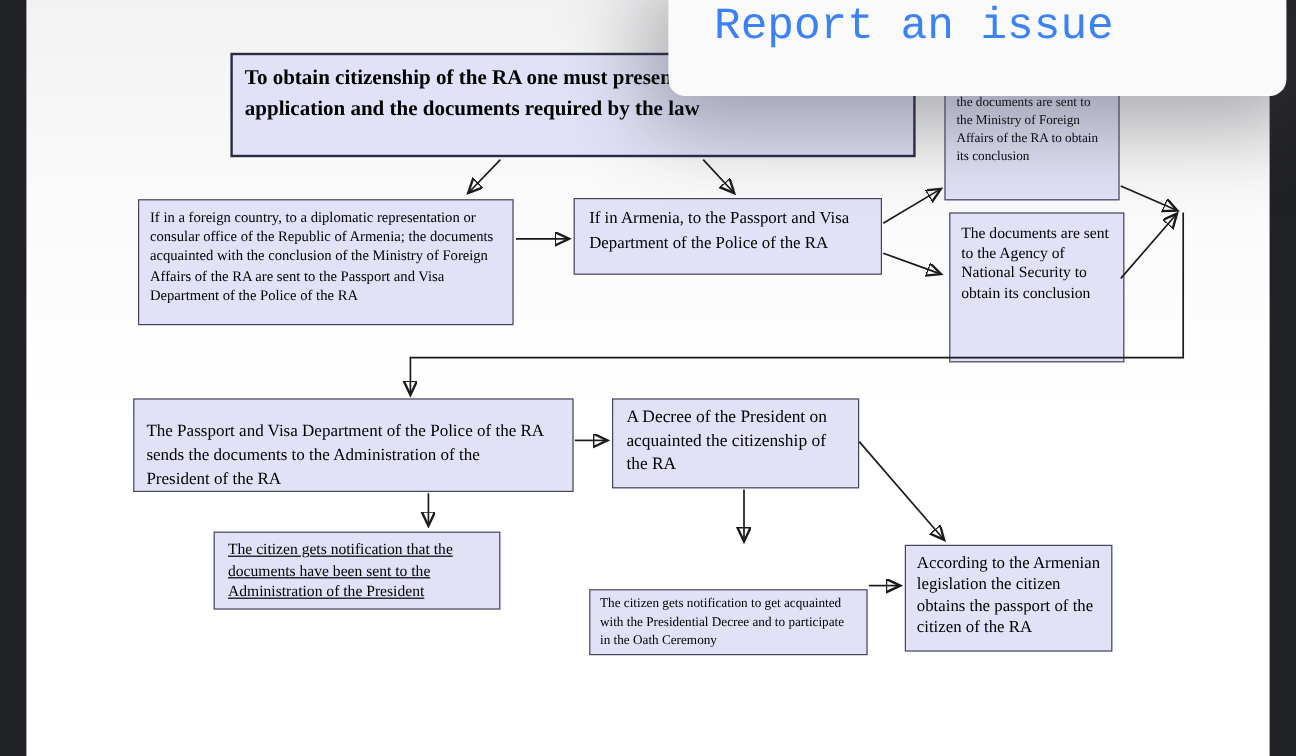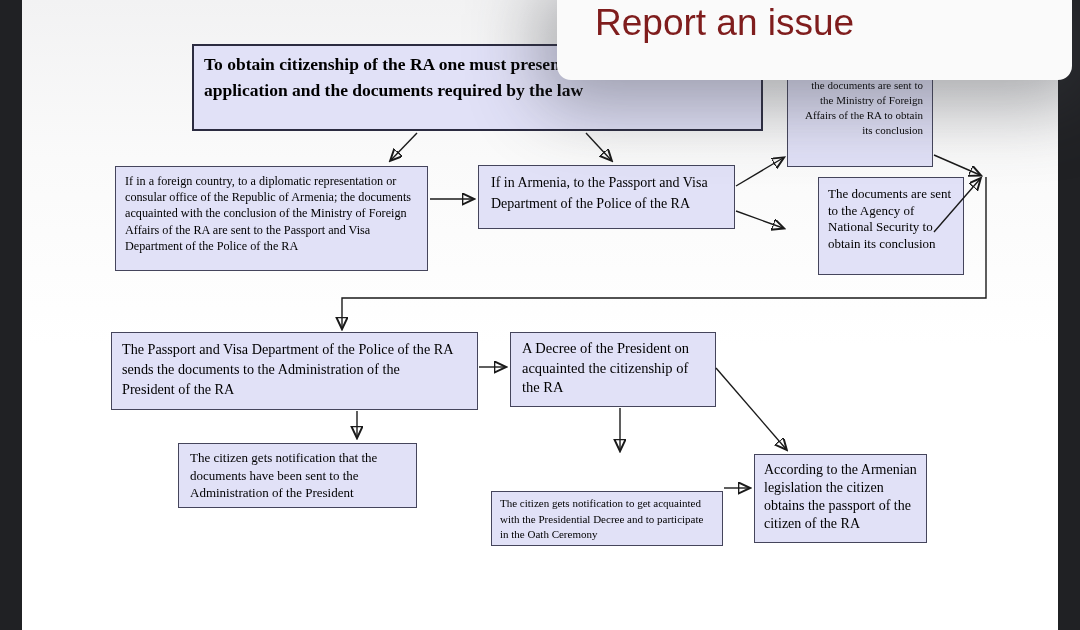--- a/index.html
+++ b/index.html
@@ -27,50 +27,50 @@
     background:#e1e1f7;border:1.5px solid #45455c;
     color:#000;white-space:pre;overflow:hidden;
   }
   .b-title   {left:192px;top:44px;  width:571px;height:87px; padding:5px 10px;
               font-size:17.5px;line-height:26px;font-weight:bold;border-width:2px;border-color:#2b2b40;}
   .b-foreign {left:115px;top:166px; width:313px;height:105px;padding:6px 9px;
               font-size:12.2px;line-height:16.2px;}
   .b-armenia {left:478px;top:165px; width:257px;height:64px; padding:6px 12px;
               font-size:14px;line-height:21px;}
   .b-ministry{left:787px;top:56px;  width:146px;height:111px;padding:21px 9px 4px 9px;
-              font-size:11px;line-height:15px;text-align:right;}
-  .b-agency  {left:818px;top:177px; width:146px;height:98px; padding:8px 9px;
+              font-size:11px;line-height:15px;}
+  .b-agency  {left:791px;top:177px; width:146px;height:125px; padding:8px 9px;
               font-size:13px;line-height:16.5px;}
-  .b-pvd     {left:111px;top:332px; width:367px;height:78px; padding:6px 10px;
+  .b-pvd     {left:111px;top:332px; width:367px;height:78px; padding:16px 10px;
               font-size:14.2px;line-height:20px;}
   .b-decree  {left:510px;top:332px; width:206px;height:75px; padding:6px 11px;
               font-size:14.5px;line-height:19.5px;}
   .b-notify1 {left:178px;top:443px; width:239px;height:65px; padding:5px 11px;
-              font-size:13px;line-height:17.5px;}
+              font-size:13px;line-height:17.5px;text-decoration:underline;}
   .b-notify2 {left:491px;top:455px; width:232px;height:55px; padding:4px 8px;
               font-size:11px;line-height:15.5px;margin-top:36px;}
   .b-passport{left:754px;top:454px; width:173px;height:89px; padding:6px 9px;
               font-size:14px;line-height:18px;}
 
   
   .connectors{position:absolute;inset:0;z-index:3;pointer-events:none;}
   .connectors line,.connectors polyline,.connectors path{
     stroke:#1a1a1a;stroke-width:1.4;fill:none;
   }
 
   
   .dialog{
     position:absolute;left:557px;top:0;width:515px;height:80px;z-index:10;
     background:#fafafa;border-radius:0 0 14px 14px;
     box-shadow:0 8px 70px 18px rgba(60,63,68,0.42);
   }
   .dialog-title{
     position:absolute;left:38px;top:0;
-    font-family:Liberation Sans, sans-serif;font-size:37px;line-height:46px;
-    color:#7f1d1d;white-space:nowrap;
+    font-family:Liberation Mono, monospace;font-size:37px;line-height:46px;
+    color:#3b82f6;white-space:nowrap;
   }
 </style>
 </head>
 <body>
 
 <div class="stage">
 
   <div class="page-bg"></div>
 
   <div class="flow-box b-title">To obtain citizenship of the RA one must present an

